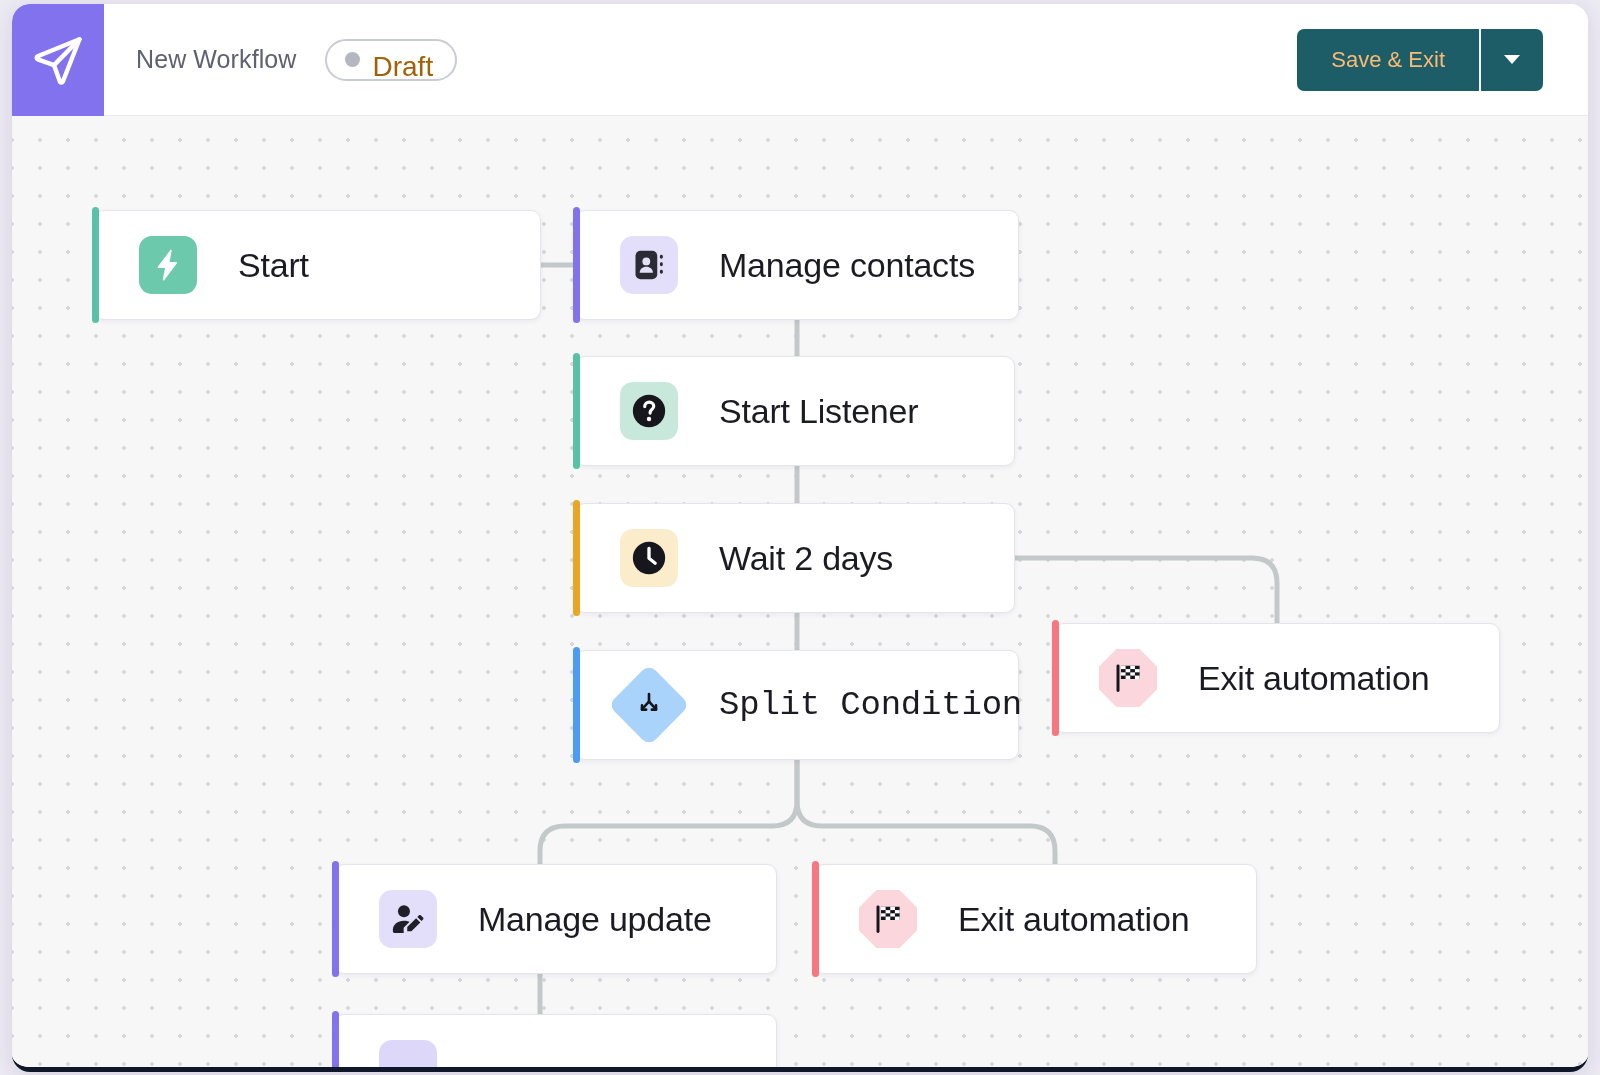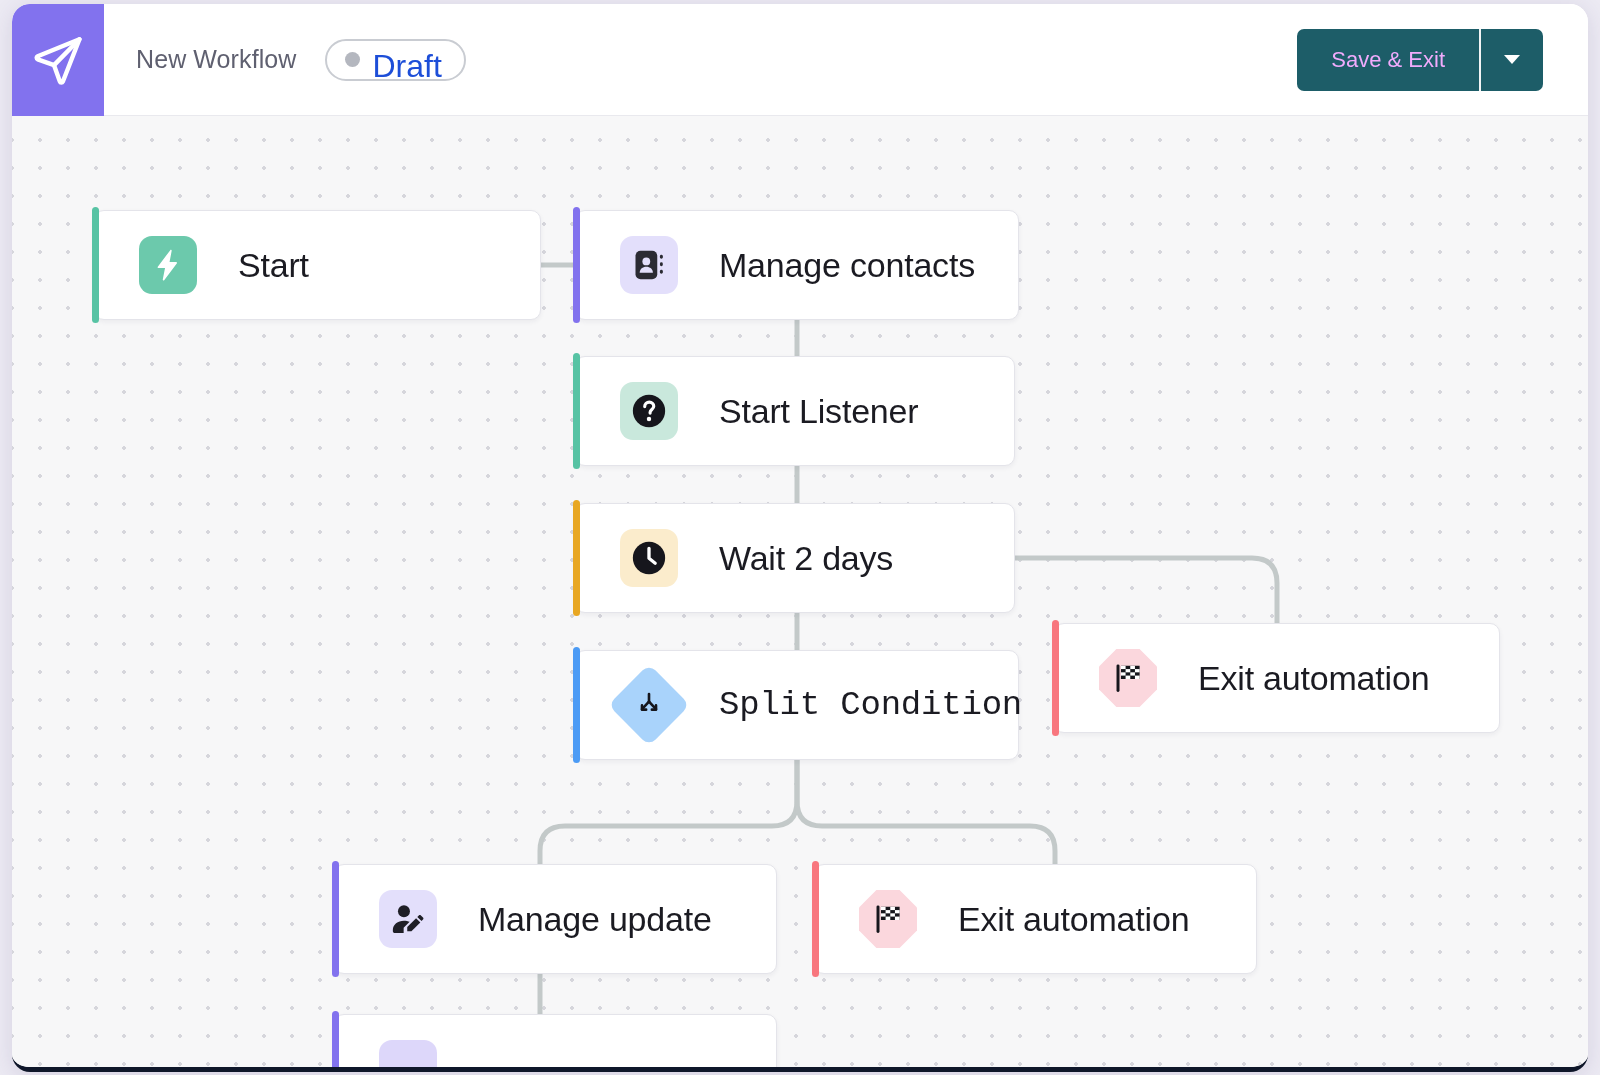--- a/index.html
+++ b/index.html
@@ -64,35 +64,35 @@
     background: #ffffff;
     display: flex;
     align-items: center;
     gap: 13px;
   }
   #status-dot {
     width: 15px; height: 15px; border-radius: 50%;
     background: #b4b7bf;
     flex: 0 0 auto;
   }
-  #status-text { font-size: 32px; color: #1d4ed8; margin-top: 14px; }
+  #status-text { font-size: 28px; color: #a16207; margin-top: 14px; }
 
   #header-actions {
     position: absolute;
     right: 45px;
     top: 50%;
     transform: translateY(-50%);
     display: flex;
     align-items: stretch;
     border-radius: 7px;
     overflow: hidden;
   }
   .tealbtn {
     background: #1d5d68;
-    color: #f0abfc;
+    color: #fdba74;
     border: none;
     font-family: "Liberation Sans", sans-serif;
     cursor: pointer;
   }
   #save-exit-button {
     padding: 0 34px;
     height: 62px;
     font-size: 22px;
     border-right: 2px solid #f2f4f5;
     white-space: nowrap;

